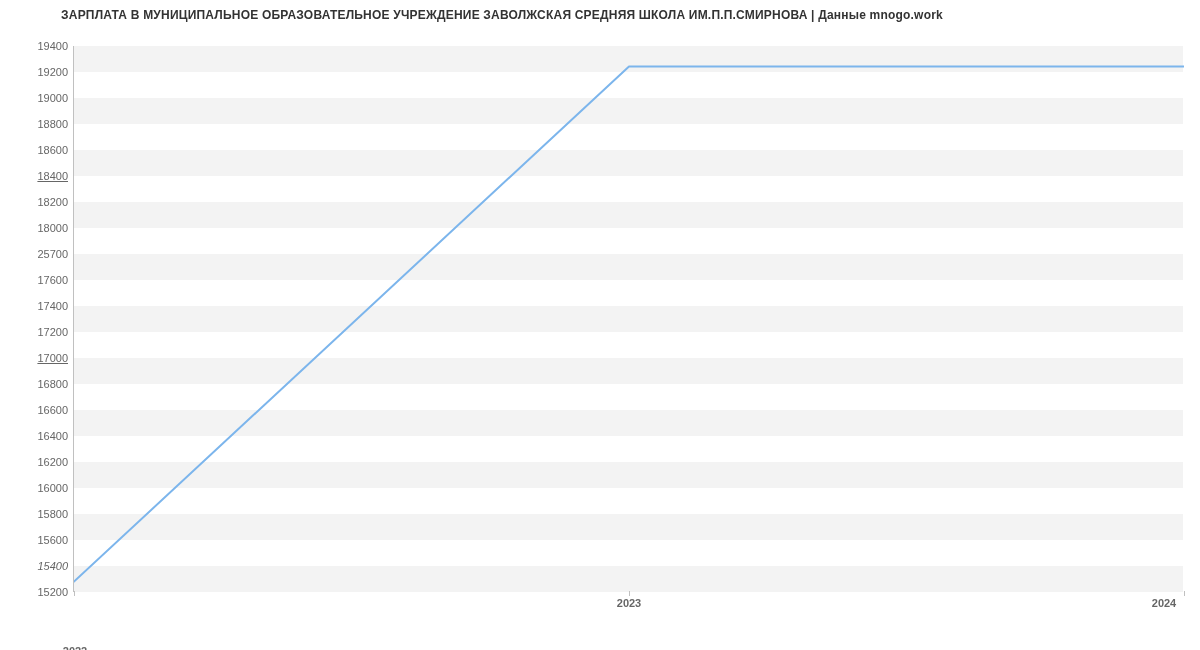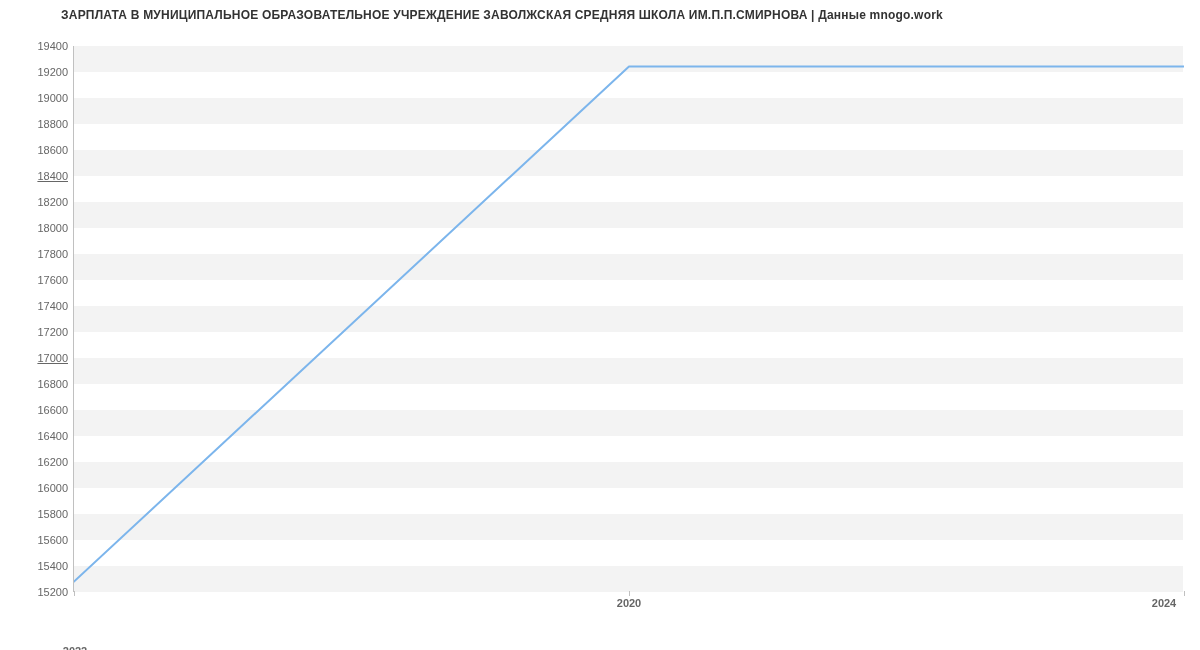--- a/index.html
+++ b/index.html
@@ -72,54 +72,54 @@
   }
 </style>
 </head>
 <body>
 
 <div class="chart-container">
   <div class="chart-title">ЗАРПЛАТА В МУНИЦИПАЛЬНОЕ ОБРАЗОВАТЕЛЬНОЕ УЧРЕЖДЕНИЕ ЗАВОЛЖСКАЯ СРЕДНЯЯ ШКОЛА ИМ.П.П.СМИРНОВА | Данные mnogo.work</div>
   <div class="plot-area" id="plot" style="left: 73px; top: 46px; width: 1110px; height: 546px;">
       <div class="grid-band" style="top: 520px; height: 26px;"></div>
       <div class="y-tick-label" style="top: 546px;">15200</div>
-      <div class="y-tick-label" style="top: 520px;">15400</div>
+      <div class="y-tick-label" style="top: 520px; font-style: italic;">15400</div>
       <div class="grid-band" style="top: 468px; height: 26px;"></div>
       <div class="y-tick-label" style="top: 494px;">15600</div>
       <div class="y-tick-label" style="top: 468px;">15800</div>
       <div class="grid-band" style="top: 416px; height: 26px;"></div>
       <div class="y-tick-label" style="top: 442px;">16000</div>
       <div class="y-tick-label" style="top: 416px;">16200</div>
       <div class="grid-band" style="top: 364px; height: 26px;"></div>
       <div class="y-tick-label" style="top: 390px;">16400</div>
       <div class="y-tick-label" style="top: 364px;">16600</div>
       <div class="grid-band" style="top: 312px; height: 26px;"></div>
       <div class="y-tick-label" style="top: 338px;">16800</div>
       <div class="y-tick-label" style="top: 312px; text-decoration: underline;">17000</div>
       <div class="grid-band" style="top: 260px; height: 26px;"></div>
       <div class="y-tick-label" style="top: 286px;">17200</div>
       <div class="y-tick-label" style="top: 260px;">17400</div>
       <div class="grid-band" style="top: 208px; height: 26px;"></div>
       <div class="y-tick-label" style="top: 234px;">17600</div>
-      <div class="y-tick-label" style="top: 208px;">17800</div>
+      <div class="y-tick-label" style="top: 208px;">25700</div>
       <div class="grid-band" style="top: 156px; height: 26px;"></div>
       <div class="y-tick-label" style="top: 182px;">18000</div>
       <div class="y-tick-label" style="top: 156px;">18200</div>
       <div class="grid-band" style="top: 104px; height: 26px;"></div>
       <div class="y-tick-label" style="top: 130px; text-decoration: underline;">18400</div>
       <div class="y-tick-label" style="top: 104px;">18600</div>
       <div class="grid-band" style="top: 52px; height: 26px;"></div>
       <div class="y-tick-label" style="top: 78px;">18800</div>
       <div class="y-tick-label" style="top: 52px;">19000</div>
       <div class="grid-band" style="top: 0px; height: 26px;"></div>
       <div class="y-tick-label" style="top: 26px;">19200</div>
       <div class="y-tick-label" style="top: 0px;">19400</div>
       <div class="x-tick-mark" style="left: 0px;"></div>
       <div class="x-tick-label" style="left: 1px; margin-top: 48px;">2022</div>
       <div class="x-tick-mark" style="left: 555px;"></div>
-      <div class="x-tick-label" style="left: 555px;">2020</div>
+      <div class="x-tick-label" style="left: 555px;">2023</div>
       <div class="x-tick-mark" style="left: 1110px;"></div>
       <div class="x-tick-label" style="left: 1090px;">2024</div>
       <svg class="line-layer" width="1110" height="546">
         <path d="M0.00 535.60 L555.00 20.54 L1110.00 20.54" fill="none" stroke="#7cb5ec" stroke-width="2" stroke-linejoin="round" stroke-linecap="round"></path>
       </svg>
     </div>
 </div>
 
 </body></html>

